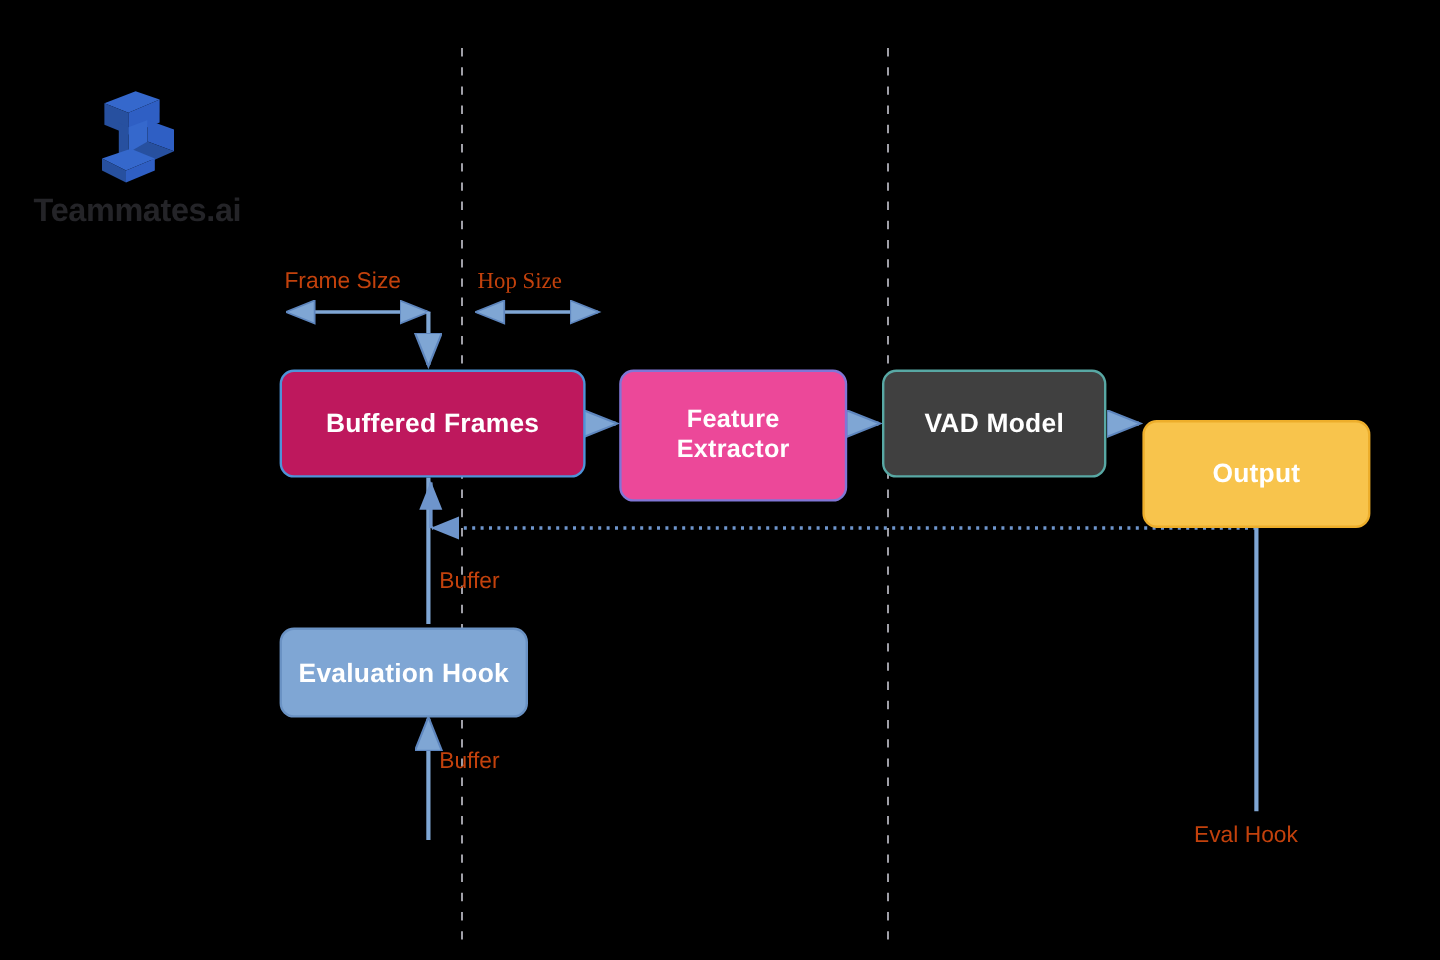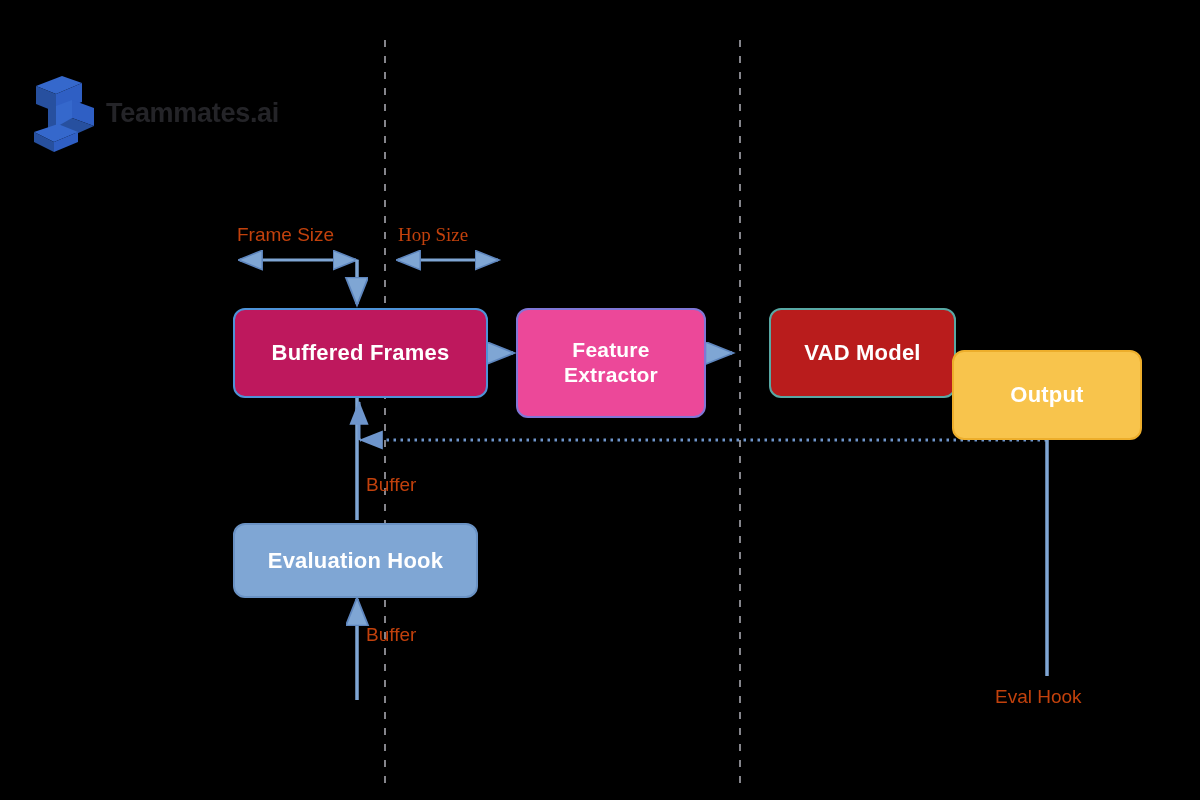--- a/index.html
+++ b/index.html
@@ -62,20 +62,21 @@
     z-index: 6;
   }
   #brand {
     position: absolute;
     left: 28px;
     top: 72px;
     display: flex;
     align-items: center;
     gap: 6px;
     z-index: 6;
+    flex-direction: column;
   }
   #brand-name {
     color: #242428;
     font-size: 27px;
     font-weight: 600;
     letter-spacing: -0.3px;
     white-space: nowrap;
   }
   .logo-svg { display: block; }
 </style>
@@ -168,29 +169,29 @@
 
   <div class="node" style="left:233px; top:308px; width:255px; height:90px; background:#be185d; border:2px solid #4E93D8; font-size:22px;">
     <span class="node-label">Buffered Frames</span>
   </div>
 
   <div class="node" style="left:516px; top:308px; width:190px; height:110px; background:#ec4899; border:2px solid #8076D6; font-size:21px;">
     <span class="node-label">Feature
 Extractor</span>
   </div>
 
-  <div class="node" style="left:769px; top:308px; width:187px; height:90px; background:#b91c1c; border:2px solid #58A8A4; font-size:22px;">
+  <div class="node" style="left:735px; top:308px; width:187px; height:90px; background:#404040; border:2px solid #58A8A4; font-size:22px;">
     <span class="node-label">VAD Model</span>
   </div>
 
   <div class="node" style="left:952px; top:308px; width:190px; height:90px; background:#F8C44C; border:2px solid #EDAE2B; font-size:22px;margin-top:42px;">
     <span class="node-label">Output</span>
   </div>
 
-  <div class="node" style="left:233px; top:523px; width:245px; height:75px; background:#7FA6D4; border:2px solid #6A92C4; font-size:22px;">
+  <div class="node" style="left:233px; top:523px; width:207px; height:75px; background:#7FA6D4; border:2px solid #6A92C4; font-size:22px;">
     <span class="node-label">Evaluation Hook</span>
   </div>
 
   <div class="edge-label" style="left:366px; top:474px;">Buffer</div>
   <div class="edge-label" style="left:366px; top:624px;">Buffer</div>
   <div class="edge-label" style="left:995px; top:686px;">Eval Hook</div>
 
 </div>
 
 </body></html>

